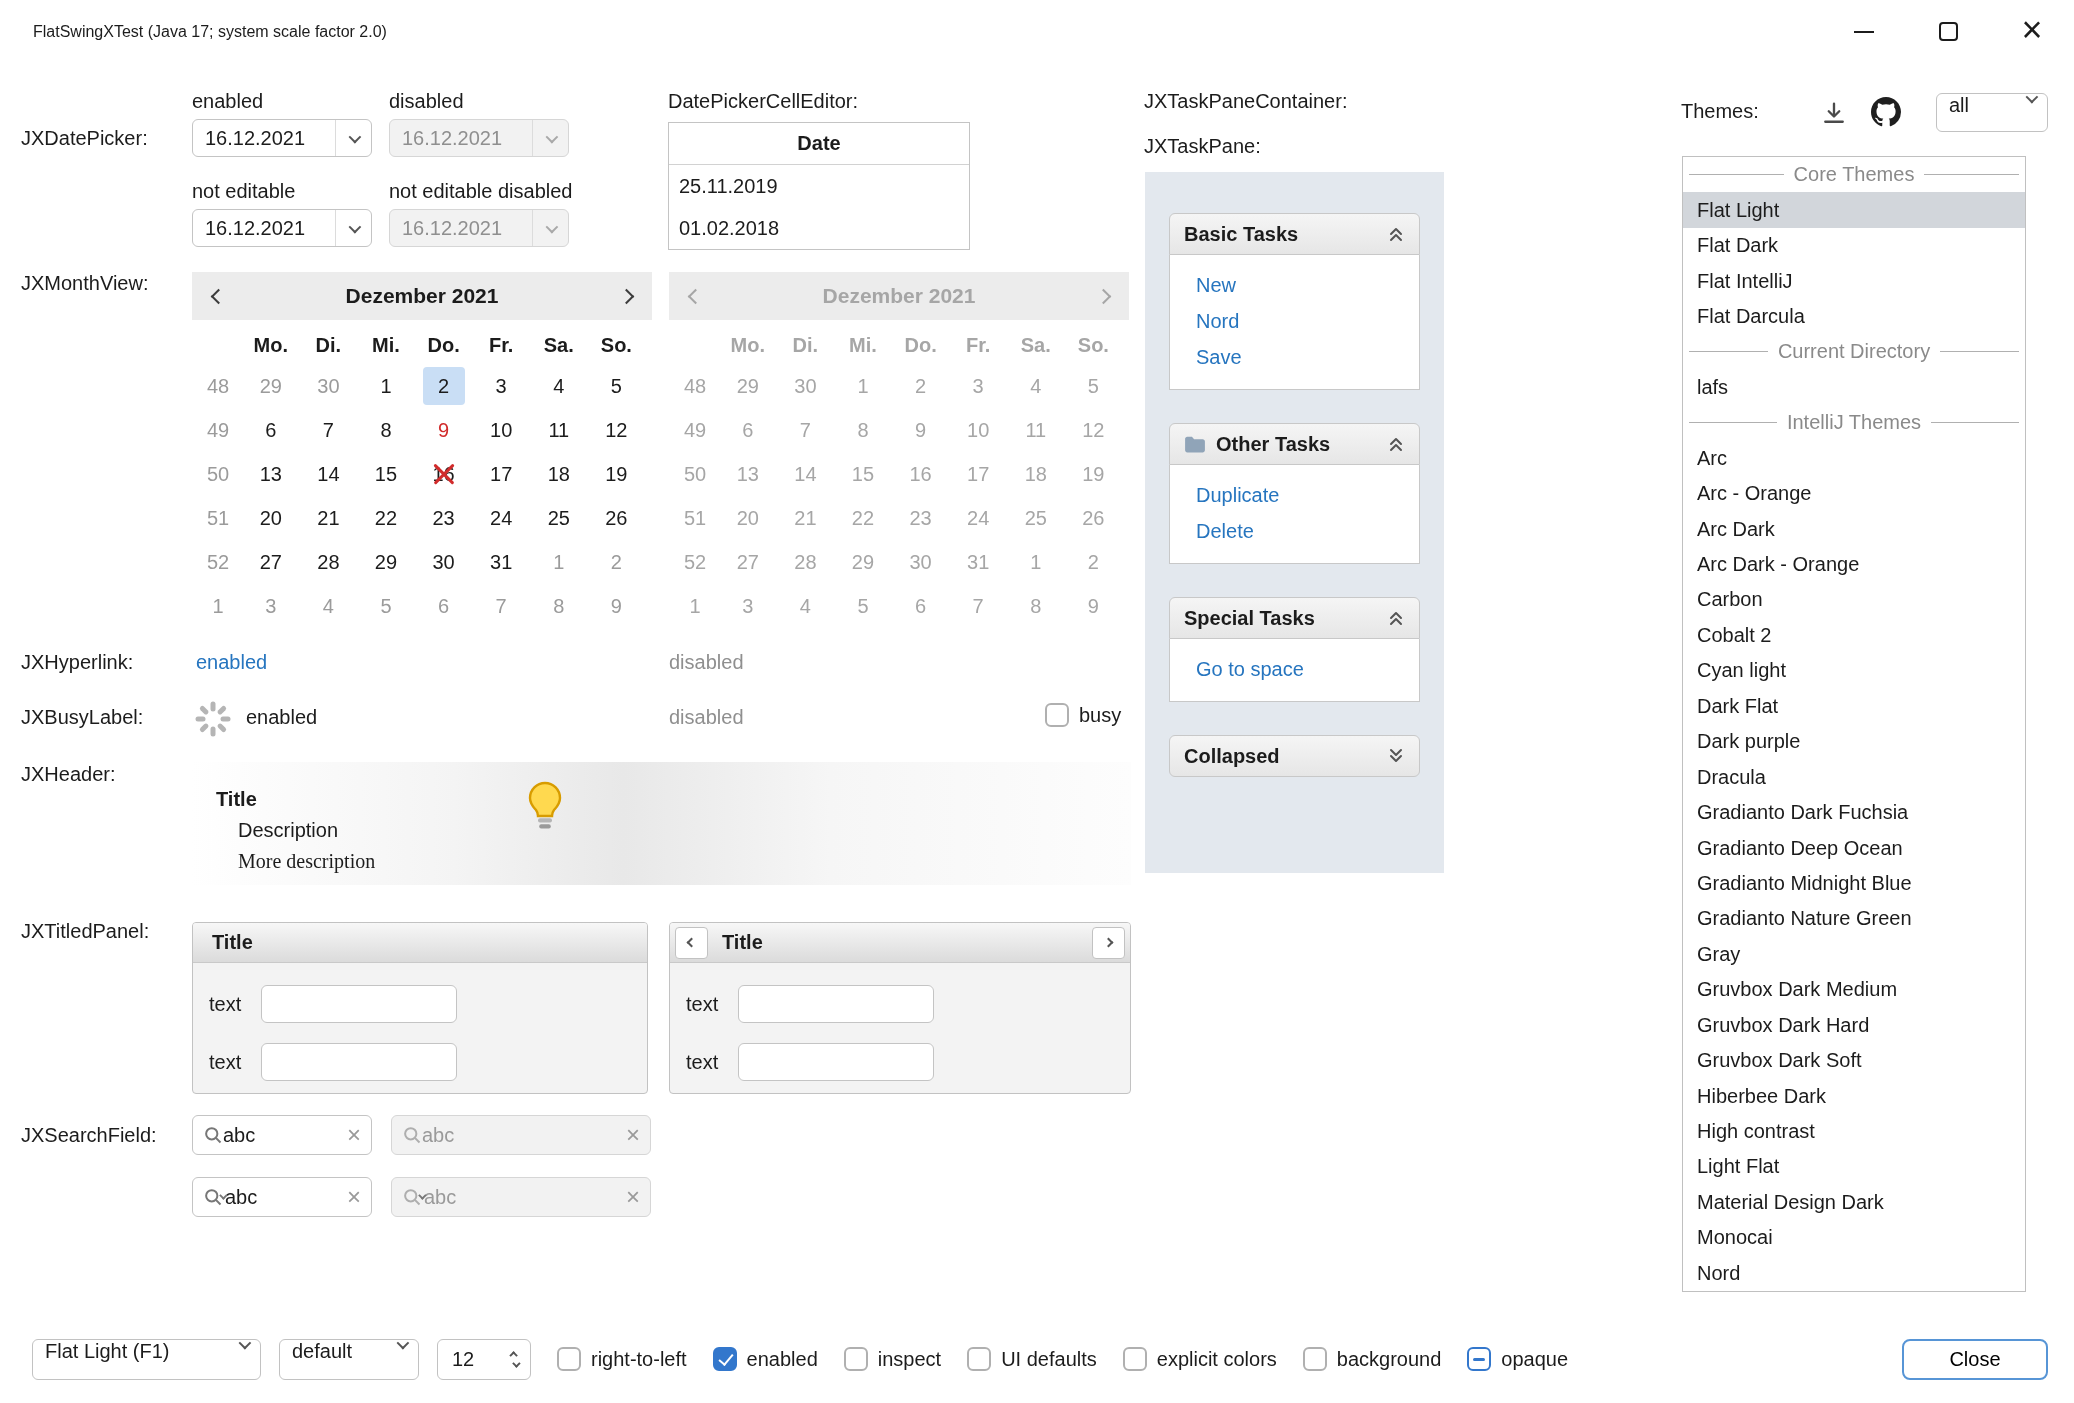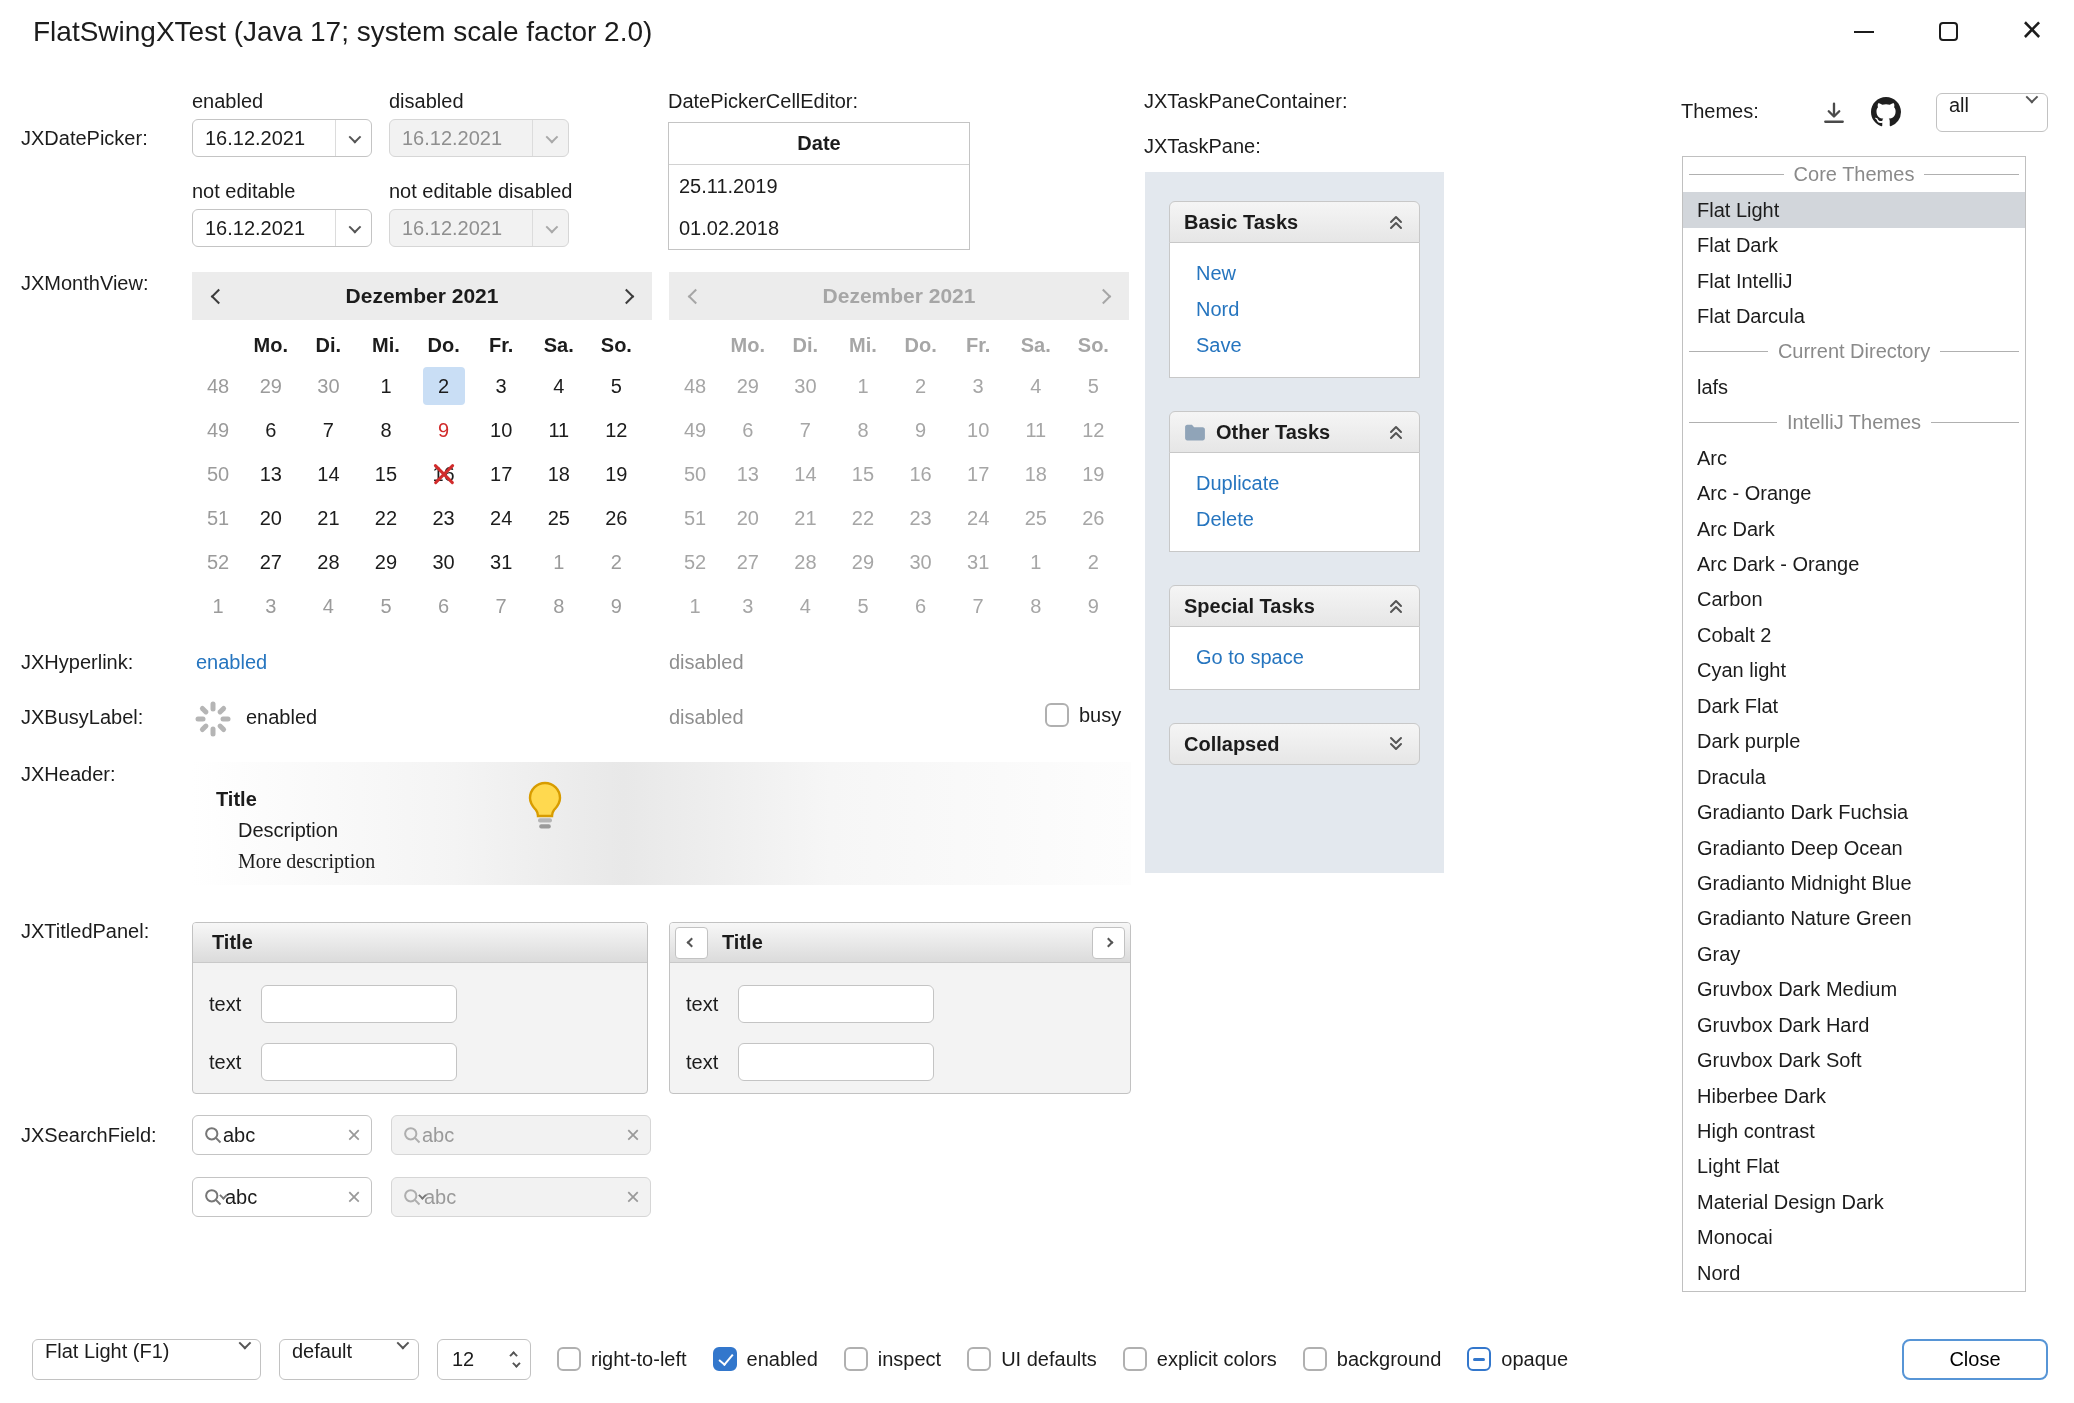--- a/index.html
+++ b/index.html
@@ -2,21 +2,21 @@
 <html style="--accent: #3377cc; --link: #2675bf; --selection: #c9def5; --flagged: #d12b2b; --taskpaneBg: #e3e8ee;"><head>
 <meta charset="utf-8">
 <style>
 * { margin:0; padding:0; box-sizing:border-box; }
 html,body { background:#9a9a9a; }
 .window { position:relative; width:2074px; height:1403px; background:#fff;
   font-family:"Liberation Sans",sans-serif; font-size:20px; color:#1c1c1c; overflow:hidden; }
 
 
 .titlebar { position:absolute; left:0; top:0; right:0; height:63px; background:#fff; }
-.win-title { position:absolute; left:33px; top:0; line-height:63px; font-size:28px; white-space:nowrap; }
+.win-title { position:absolute; left:33px; top:0; line-height:63px; font-size:16px; white-space:nowrap; }
 .winbtns { position:absolute; right:0; top:0; height:63px; display:flex; }
 .winbtn { width:84px; height:63px; display:flex; align-items:center; justify-content:center; }
 .ic-min { width:20px; height:2px; background:#1c1c1c; }
 .ic-max { width:19px; height:19px; border:2px solid #1c1c1c; border-radius:4px; }
 .ic-close { font-size:36px; line-height:1; color:#1c1c1c; font-weight:300; margin-top:-4px; }
 
 
 .caption, .row-label { position:absolute; white-space:nowrap; }
 .chev { display:inline-block; width:9px; height:9px; border-right:2.2px solid #555; border-bottom:2.2px solid #555; }
 .chev.down  { transform:rotate(45deg) translateY(-2px); }
@@ -87,21 +87,21 @@
 .searchfield { position:absolute; display:flex; align-items:center; background:#fff; border:1px solid #c4c4c4; border-radius:6px; padding:0 10px; }
 .sf-icon { display:flex; align-items:center; }
 .sf-value { flex:1; }
 .sf-clear { color:#9a9a9a; font-size:24px; line-height:1; }
 .searchfield.disabled { background:#f2f2f2; border-color:#d6d6d6; }
 .searchfield.disabled .sf-value { color:#9a9a9a; }
 .searchfield.disabled svg { opacity:.55; }
 .searchfield .chev.tiny { border-color:#777; margin-left:-4px; }
 
 
-.taskpane-container { position:absolute; background:var(--taskpaneBg,#e3e8ee); padding:29px 24px; }
+.taskpane-container { position:absolute; background:var(--taskpaneBg,#e3e8ee); padding:41px 24px; }
 .taskpane { margin-bottom:33px; }
 .tp-header { height:42px; background:linear-gradient(#f5f5f5,#e6e6e6); border:1px solid #c8c8c8; border-radius:6px 6px 0 0; display:flex; align-items:center; padding:0 14px; }
 .tp-header.solo { border-radius:6px; }
 .tp-title { font-weight:bold; }
 .tp-icon { margin-right:10px; display:flex; }
 .tp-chev { margin-left:auto; display:flex; }
 .tp-body { background:#fff; border:1px solid #c8c8c8; border-top:none; padding:12px 0 14px 26px; }
 .tp-link { display:block; color:var(--link,#2675bf); line-height:36px; text-decoration:none; }
 
 

